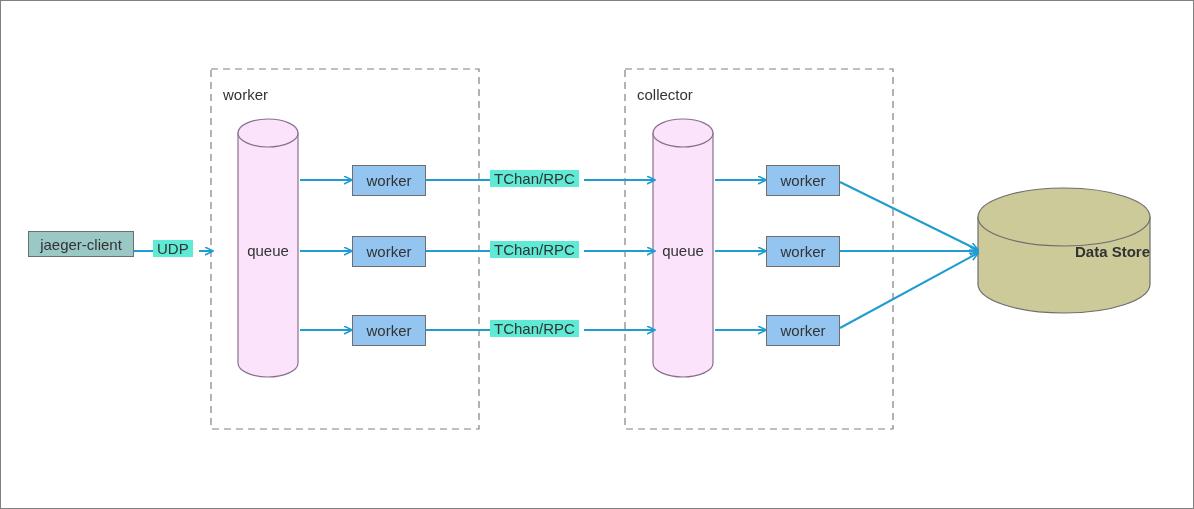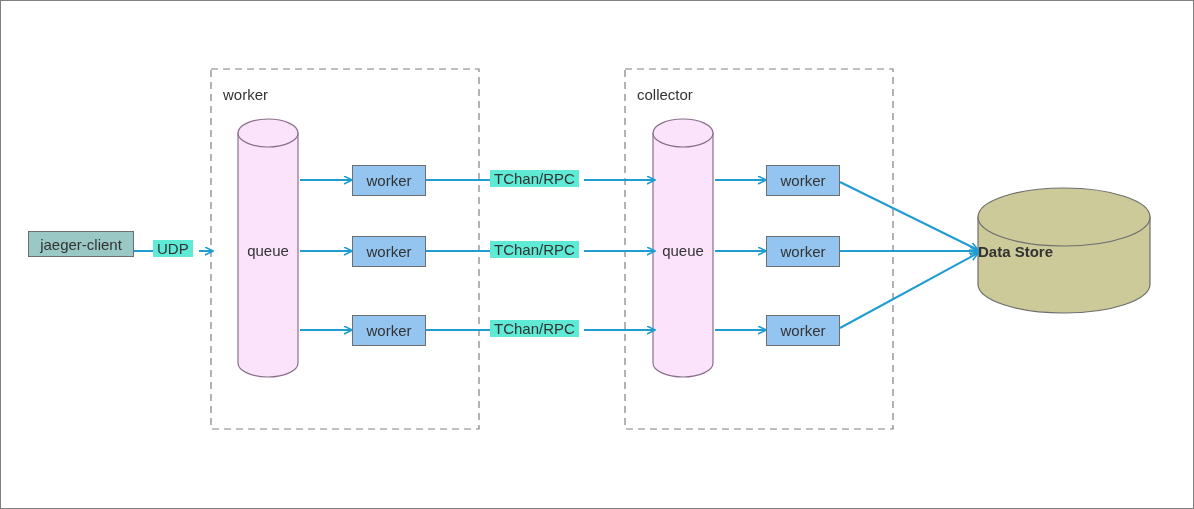--- a/index.html
+++ b/index.html
@@ -53,21 +53,21 @@
     color: #333333;
     white-space: nowrap;
     text-align: center;
   }
   .store-label {
     position: absolute;
     font-size: 15px;
     font-weight: bold;
     color: #333333;
     white-space: nowrap;
-    text-align: left;
+    text-align: right;
   }
 </style>
 </head>
 <body>
 
 <div id="canvas">
 
   <svg class="layer" viewBox="0 0 1194 509" xmlns="http://www.w3.org/2000/svg">
     <defs>
       <marker id="ah" markerWidth="9" markerHeight="9" refX="8" refY="4.5" orient="auto" markerUnits="userSpaceOnUse">

